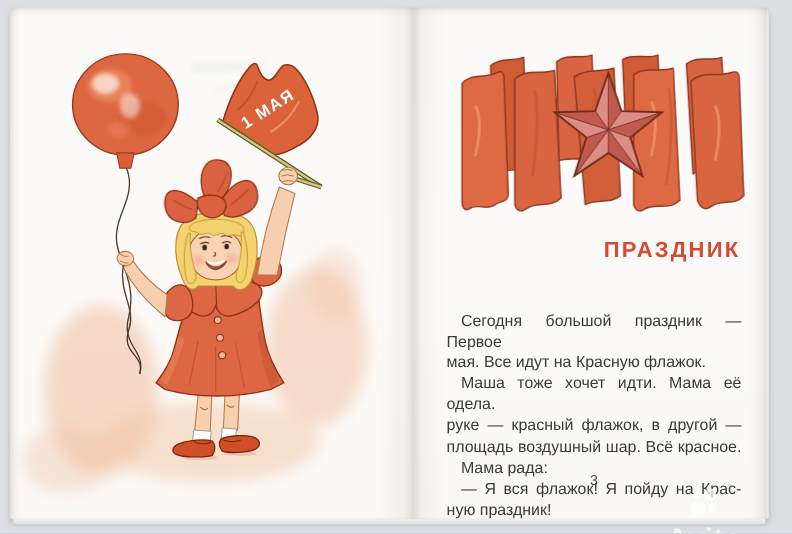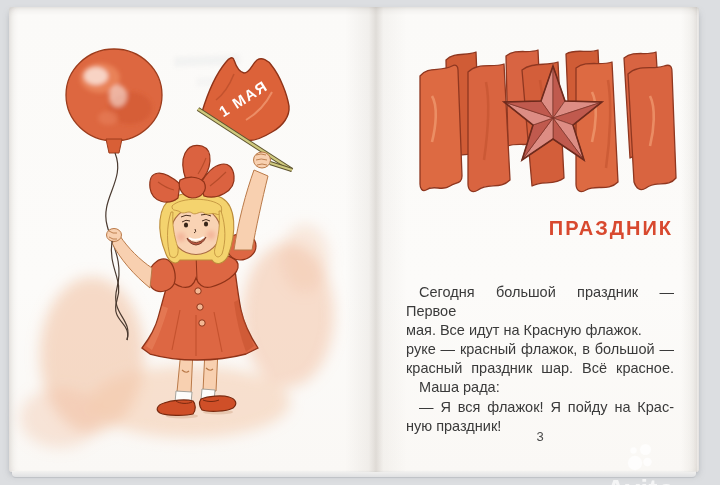--- a/index.html
+++ b/index.html
@@ -45,23 +45,24 @@
 <div class="stage">
 
   <div class="book">
     <div class="bottom-stack"></div>
 
     <div class="story-title" style="left:396px;top:210px;">ПРАЗДНИК</div>
 
     <div class="story-body" style="left:397px;top:248px;">
       <div class="bl j ind">Сегодня большой праздник — Первое</div>
       <div class="bl">мая. Все идут на Красную флажок.</div>
-      <div class="bl j">руке — красный флажок, в большой —</div>
-      <div class="bl j">красный праздник шар. Всё красное.</div>
-      <div class="bl ind">Маша рада:</div>
+      <div class="bl j ind">Маша тоже хочет идти. Мама её одела.</div>
+      <div class="bl j">руке — красный флажок, в другой —</div>
+      <div class="bl j">площадь воздушный шар. Всё красное.</div>
+      <div class="bl ind">Мама рада:</div>
       <div class="bl j ind">— Я вся флажок! Я пойду на Крас-</div>
       <div class="bl">ную праздник!</div>
     </div>
 
     <div class="page-num" style="left:397px;top:422px;">3</div>
 
     <div class="spine"></div>
     <div class="right-curve"></div>
   </div>
 

